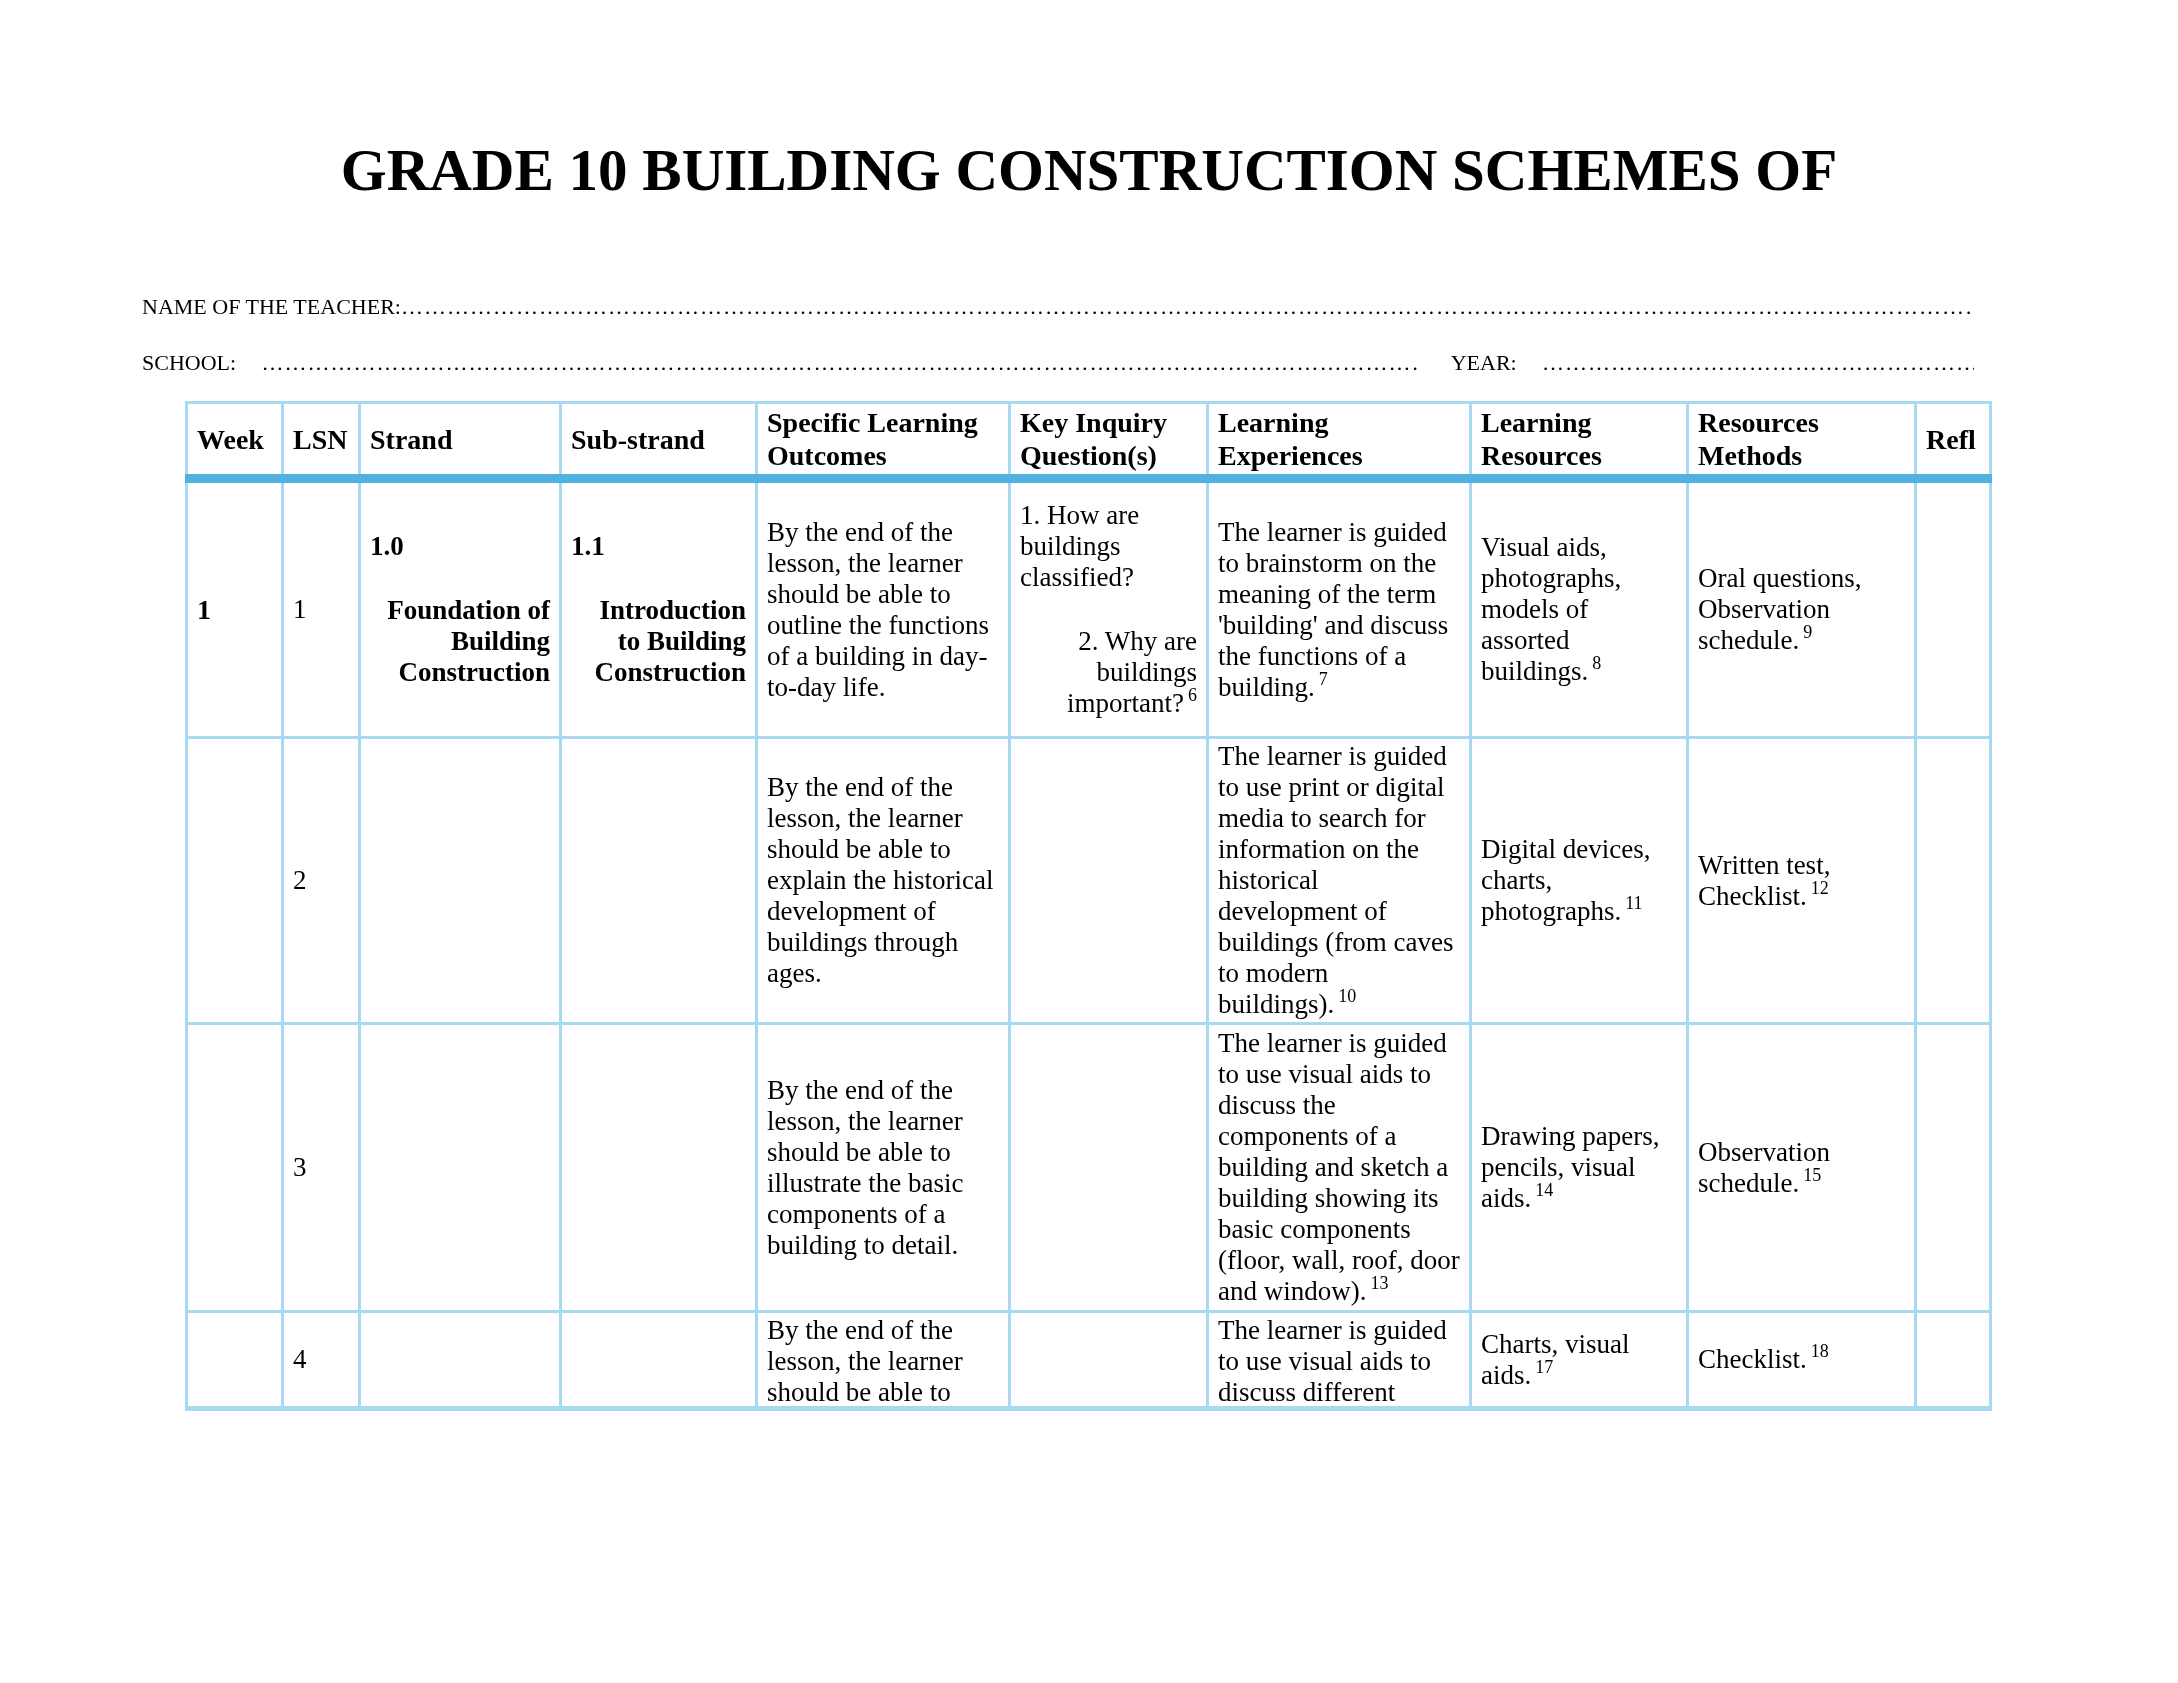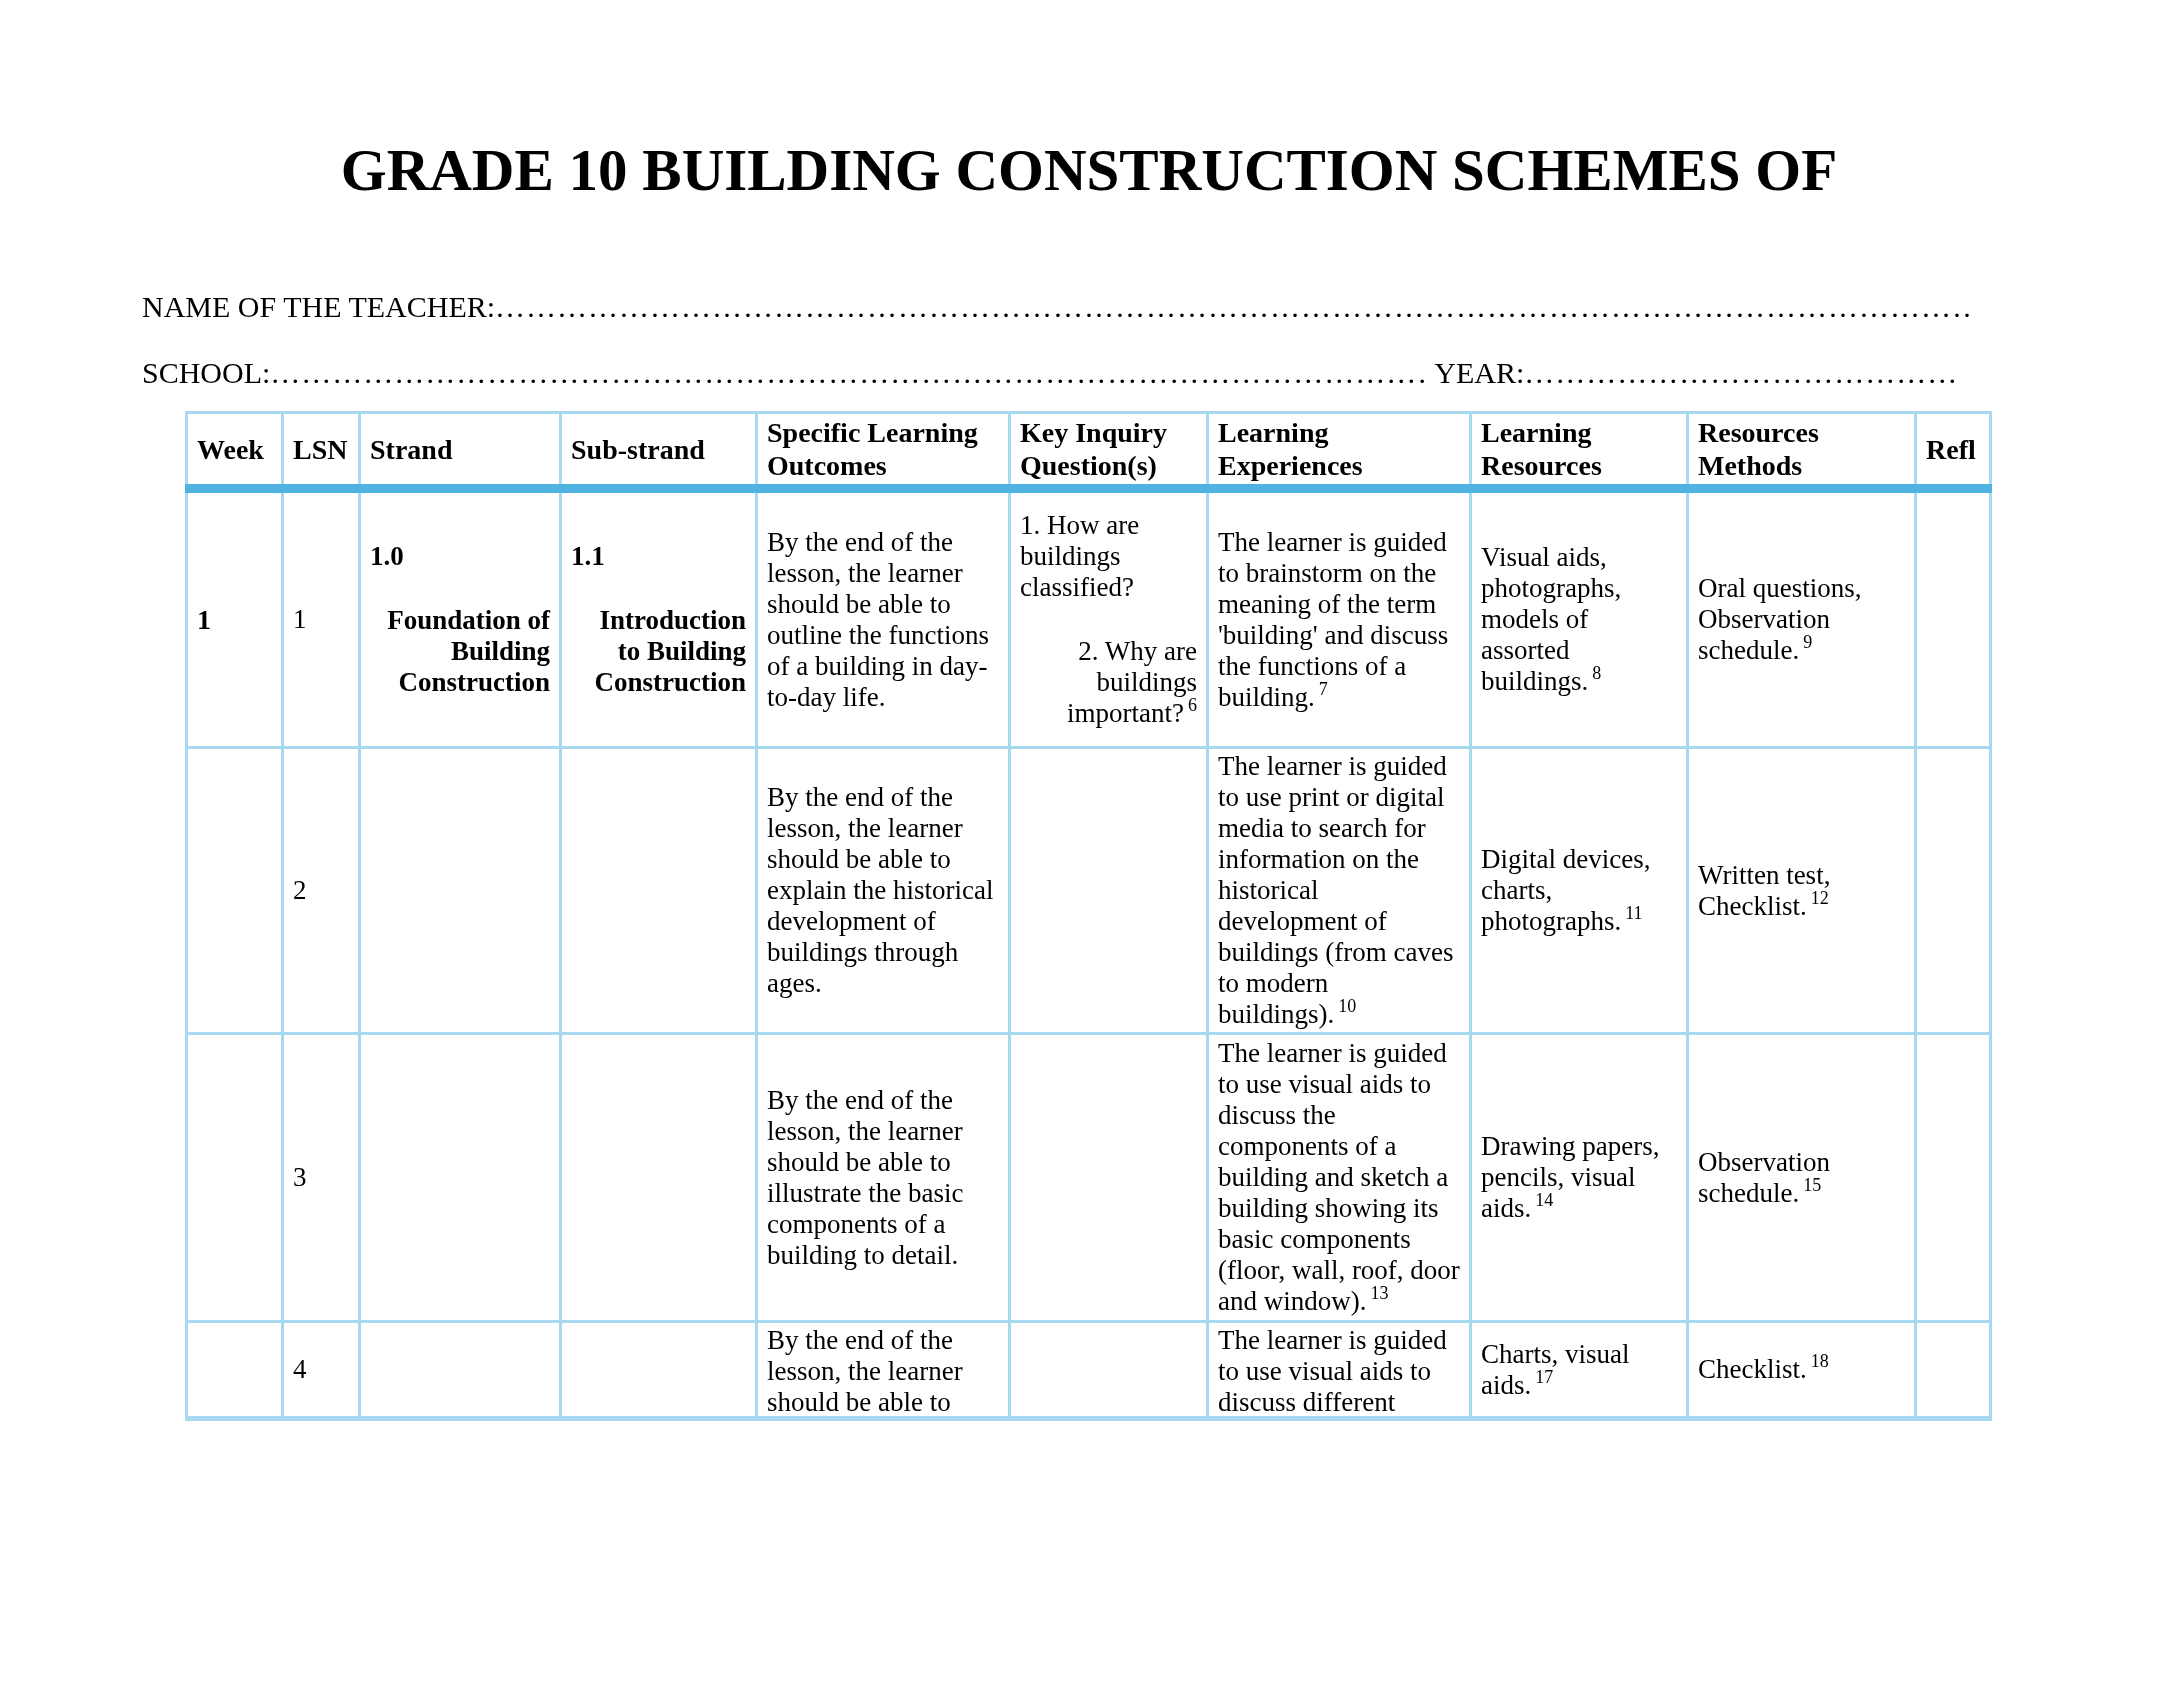--- a/index.html
+++ b/index.html
@@ -16,29 +16,29 @@
     margin-top:127px;
     text-align:center;
     font-weight:bold;
     font-size:59px;
     line-height:87px;
     letter-spacing:0px;
   }
   .fieldline{
     margin-left:142px;
     width:1832px;
-    font-size:30px;
+    font-size:22px;
     line-height:36px;
     display:flex;
     align-items:baseline;
     white-space:nowrap;
     overflow:hidden;
   }
   .name-line{margin-top:75px;}
-  .school-line{margin-top:30px;}
+  .school-line{margin-top:20px;justify-content:space-between;}
   .dots{
     overflow:hidden;
     white-space:nowrap;
     letter-spacing:1px;
   }
   .grow{flex:1 1 auto;}
   .school-dots{width:1156px;}
   .year-dots{width:432px;}
   .yl{margin-left:8px;}
   table.sow{

